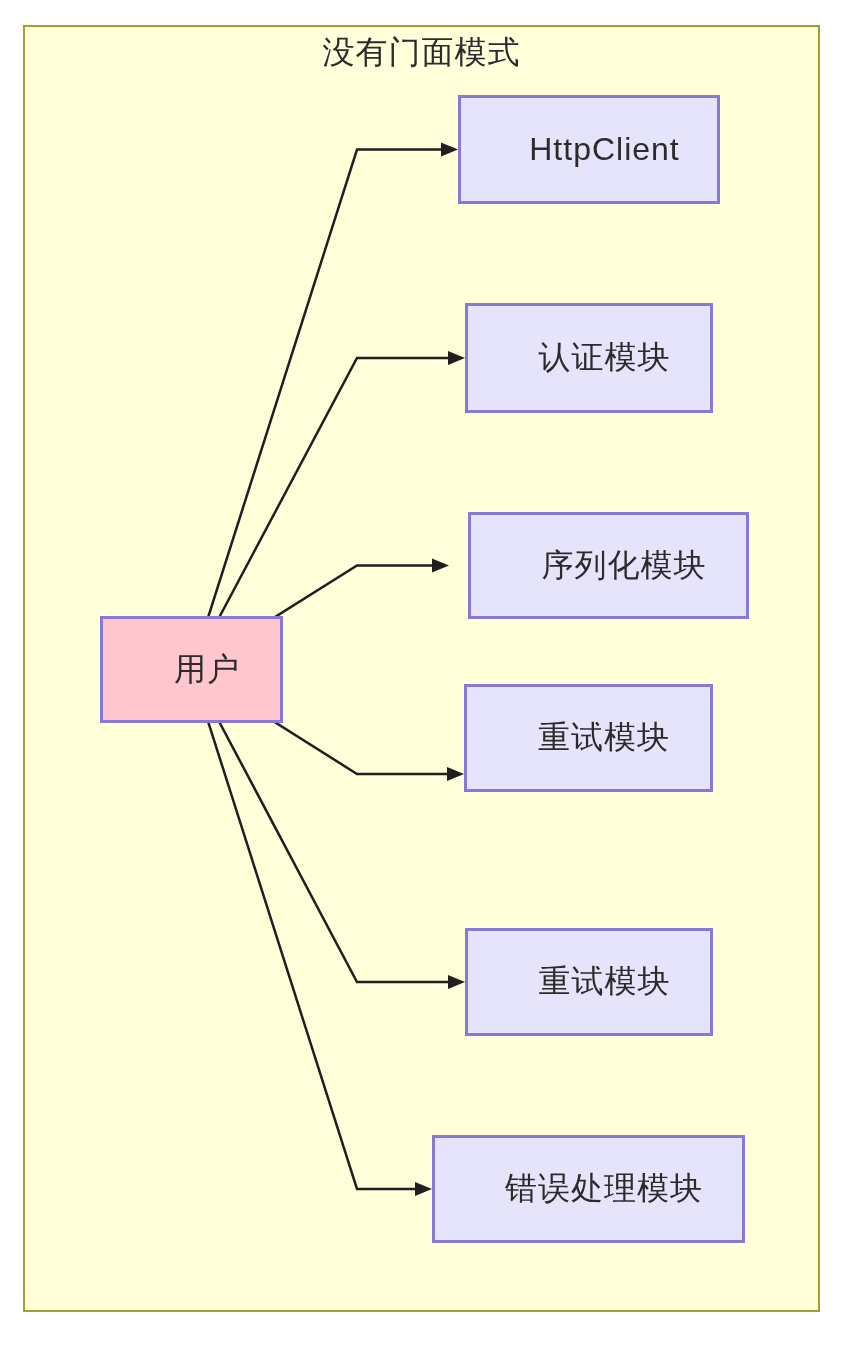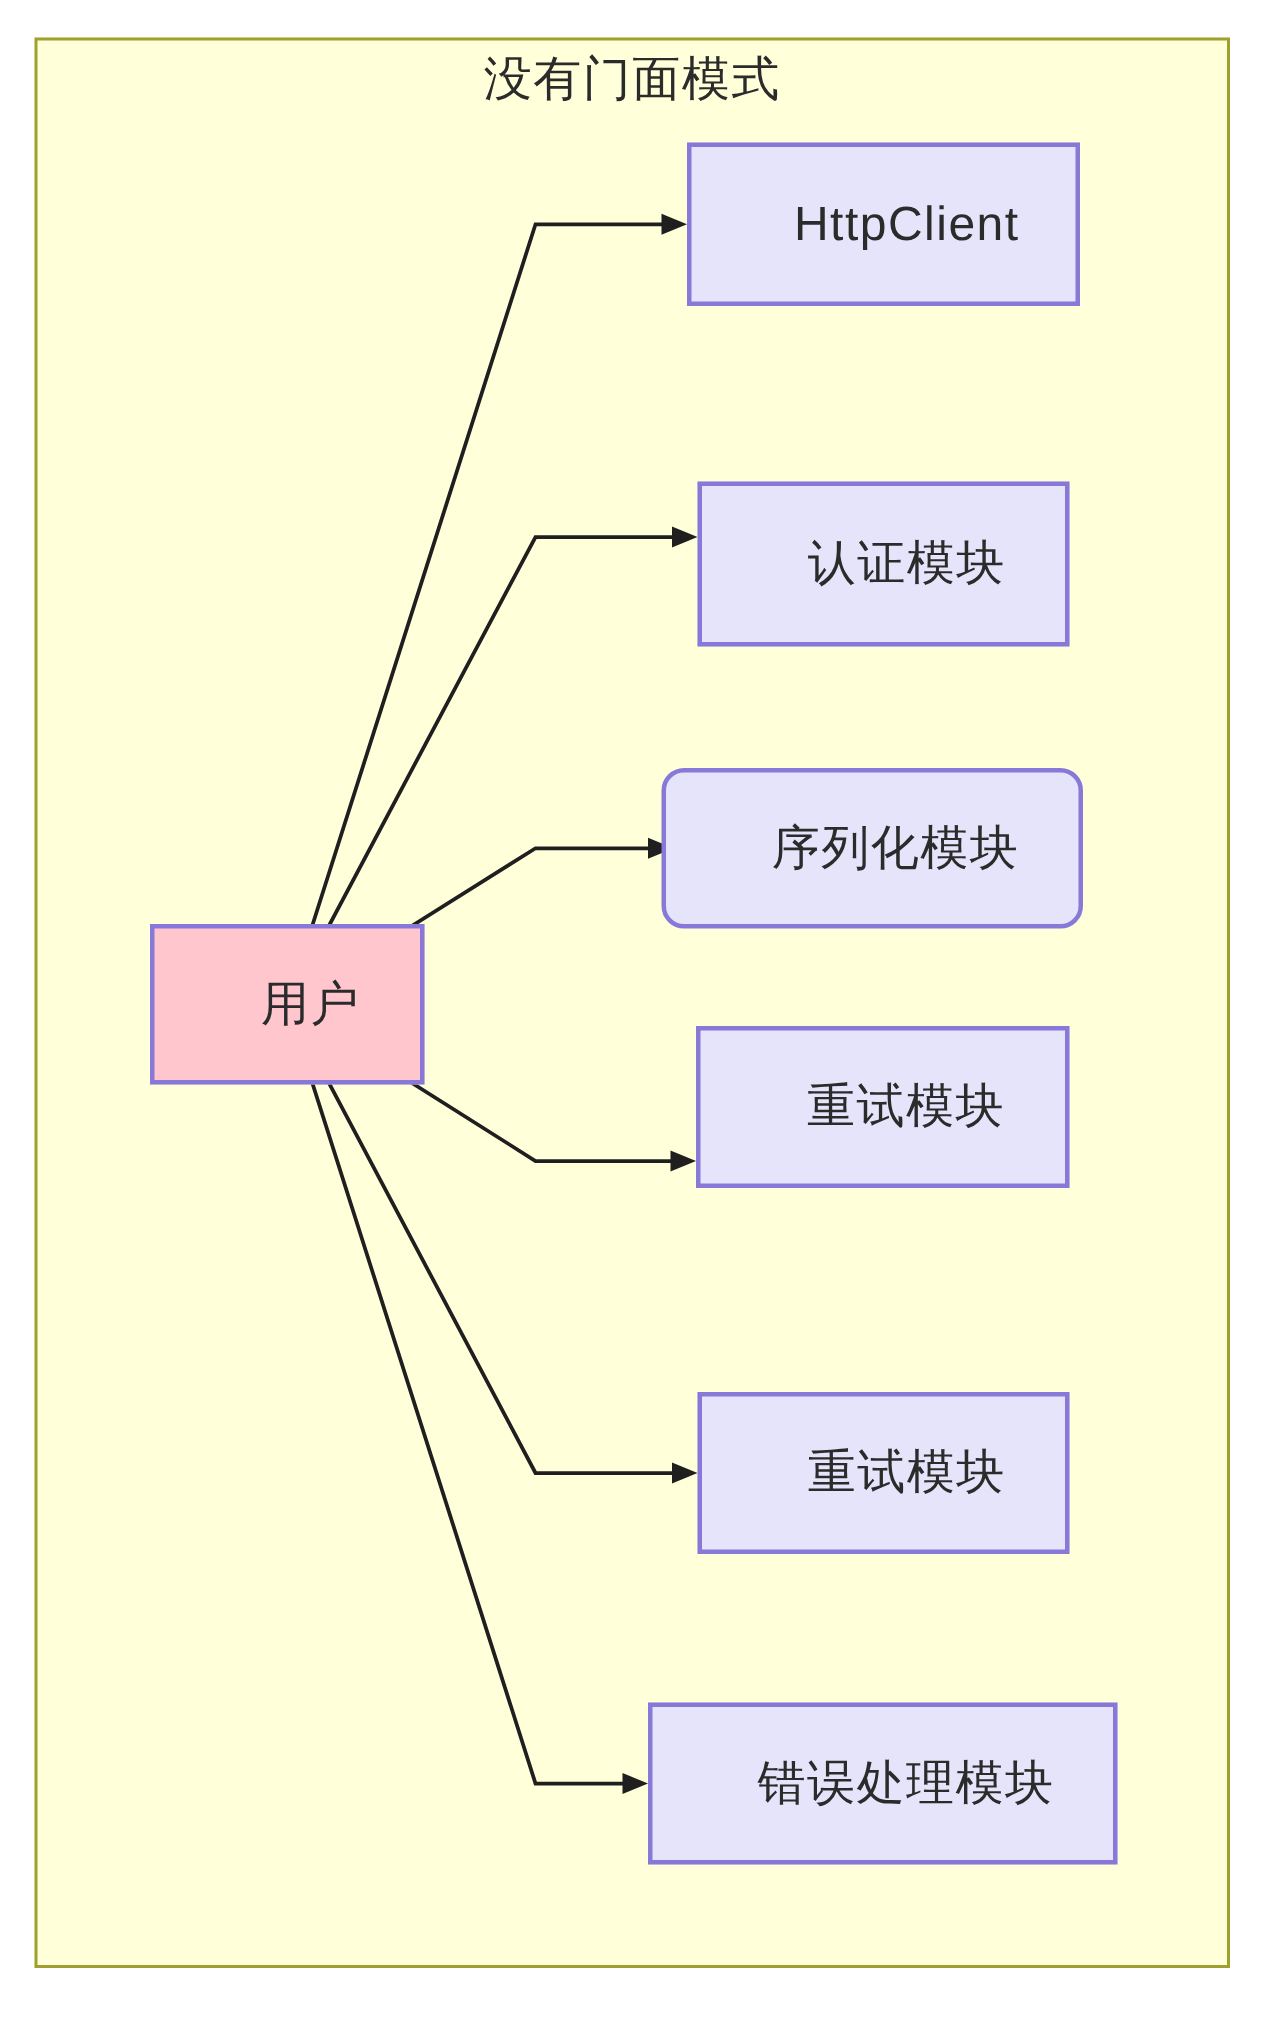--- a/index.html
+++ b/index.html
@@ -67,22 +67,22 @@
       <polyline points="191.5,669.5 357,1189 417,1189" fill="none" stroke="#1f1f1f" stroke-width="2.5"></polyline>
       <polygon points="432,1189 415,1182 415,1196" fill="#1f1f1f"></polygon>
     </svg>
 
   <div class="title">没有门面模式</div>
 
   <div class="node user" style="left: 100px; top: 616px; width: 183px; height: 107px; text-align: right;">用户</div>
 
   <div class="node" style="left: 458px; top: 95px; width: 262px; height: 109px;">HttpClient</div>
 
-  <div class="node" style="left: 465px; top: 321px; width: 248px; height: 110px;">认证模块</div>
+  <div class="node" style="left: 465px; top: 303px; width: 248px; height: 110px;">认证模块</div>
 
-  <div class="node" style="left: 441px; top: 512px; width: 281px; height: 107px; border-radius: 15px;">序列化模块</div>
+  <div class="node" style="left: 468px; top: 512px; width: 281px; height: 107px;">序列化模块</div>
 
   <div class="node" style="left: 464px; top: 684px; width: 249px; height: 108px;">重试模块</div>
 
   <div class="node" style="left: 465px; top: 928px; width: 248px; height: 108px;">重试模块</div>
 
   <div class="node" style="left: 432px; top: 1135px; width: 313px; height: 108px;">错误处理模块</div>
 </div>
 
 </body></html>

